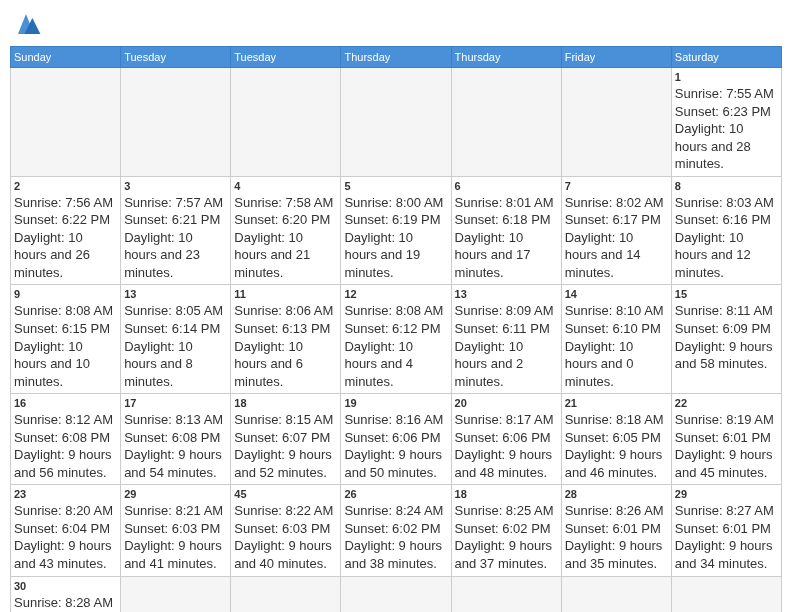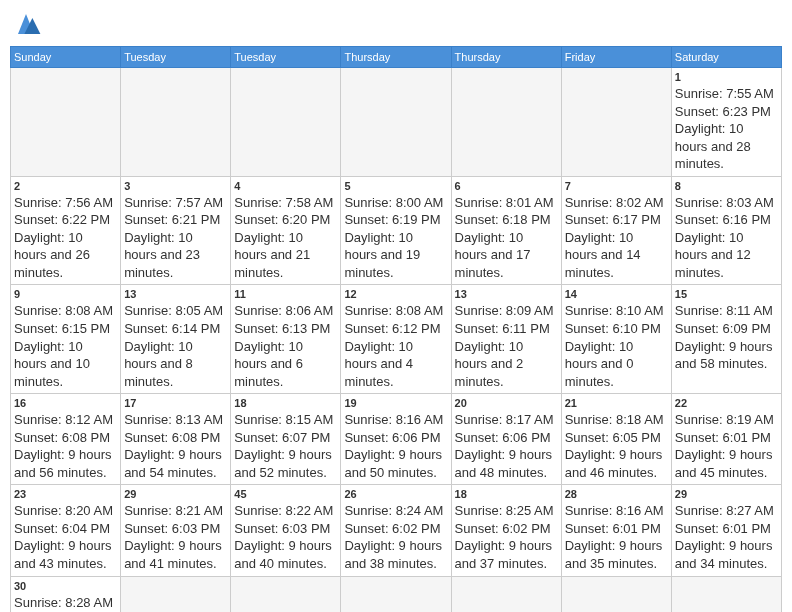--- a/index.html
+++ b/index.html
@@ -323,21 +323,21 @@
           </td>
           <td>
             <span class="day-number">18</span>
             <div class="day-info">Sunrise: 8:25 AM
 Sunset: 6:02 PM
 Daylight: 9 hours
 and 37 minutes.</div>
           </td>
           <td>
             <span class="day-number">28</span>
-            <div class="day-info">Sunrise: 8:16 AM
+            <div class="day-info">Sunrise: 8:26 AM
 Sunset: 6:01 PM
 Daylight: 9 hours
 and 35 minutes.</div>
           </td>
           <td>
             <span class="day-number">29</span>
             <div class="day-info">Sunrise: 8:27 AM
 Sunset: 6:01 PM
 Daylight: 9 hours
 and 34 minutes.</div>

